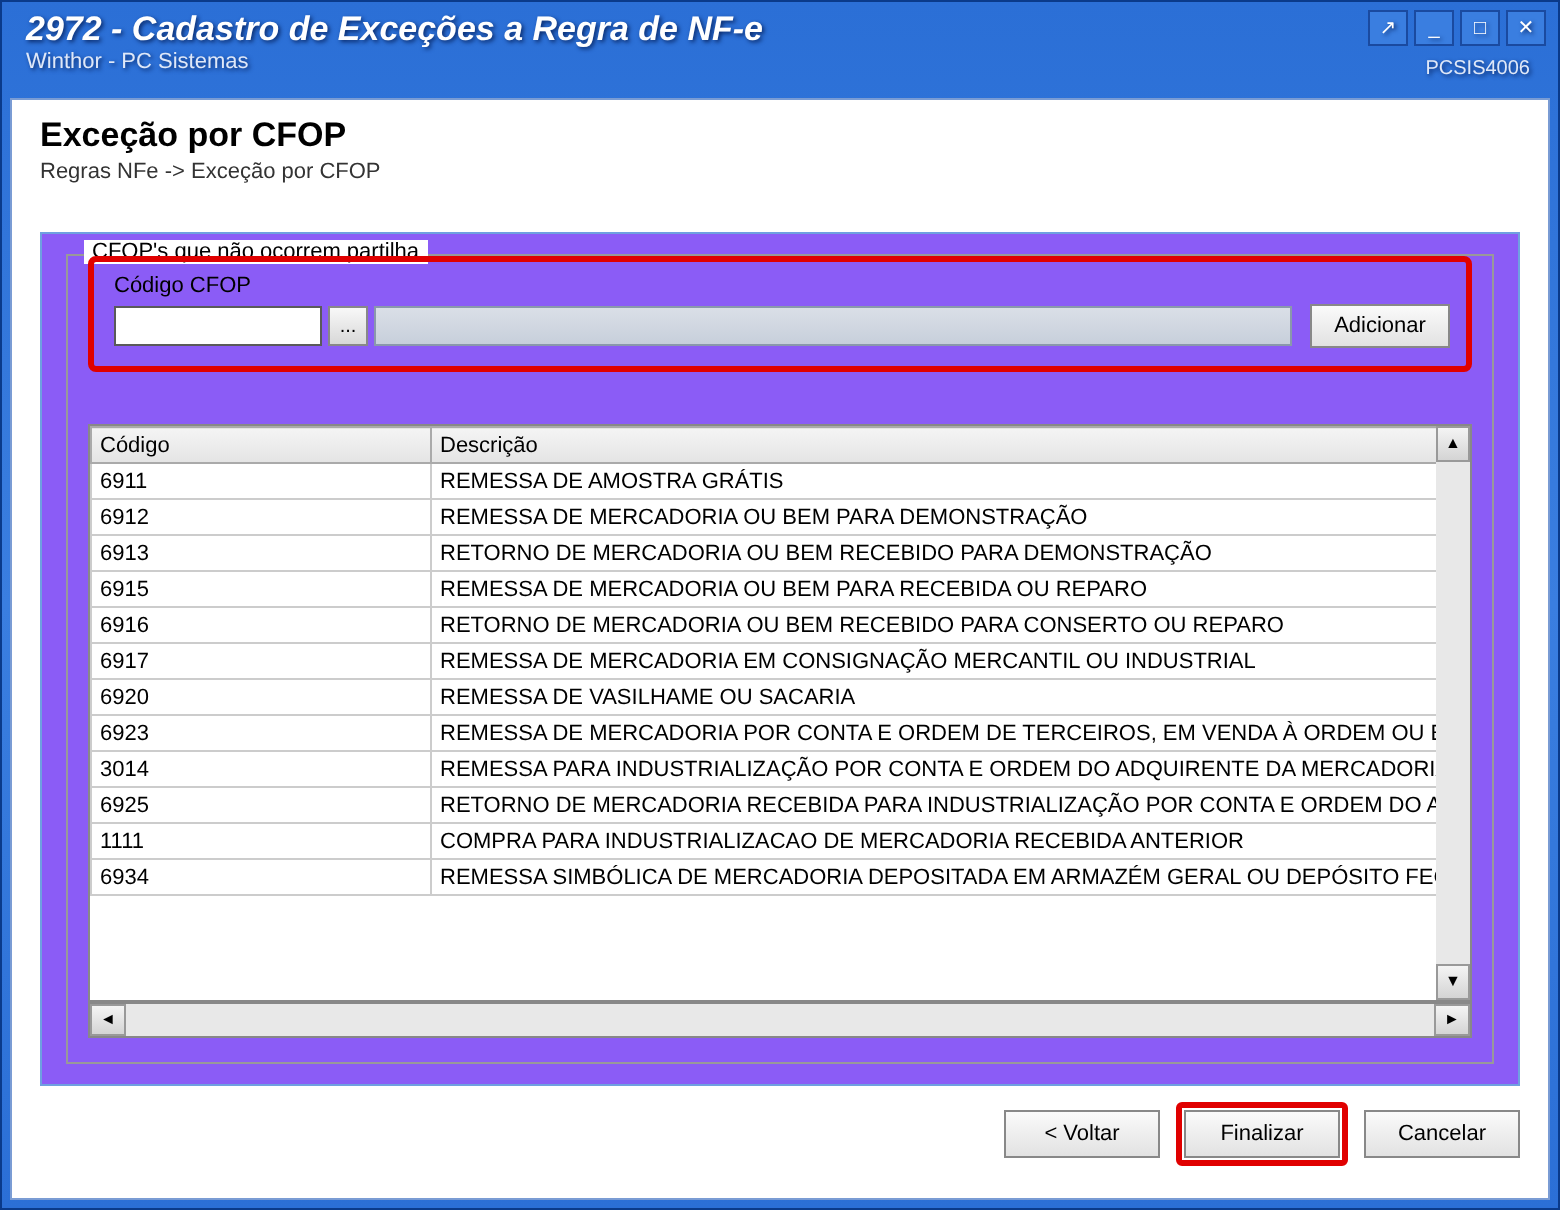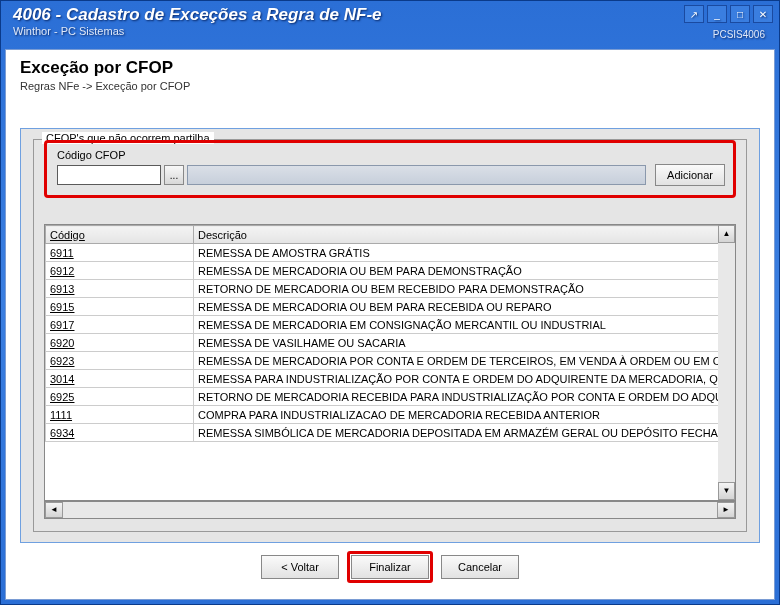--- a/index.html
+++ b/index.html
@@ -8,53 +8,53 @@
   .titlebar { height: 44px; padding: 4px 8px 0 12px; color: #fff; text-shadow: 1px 1px 2px #0a2a6a; }
   .titlebar .title { font-size: 17px; font-weight: bold; font-style: italic; }
   .titlebar .sub { font-size: 11px; color: #dfe8f8; }
   .win-controls { position: absolute; top: 4px; right: 6px; display: flex; gap: 3px; }
   .win-controls .wc { width: 20px; height: 18px; background: #3a7ee0; border: 1px solid #1a4aa0; color: #fff; display:flex; align-items:center; justify-content:center; font-size:10px; font-family: Arial; cursor:pointer; }
   .right-label { position: absolute; top: 28px; right: 14px; color: #dfe8f8; font-size: 10px; margin-left: 24px; }
   .client { position:absolute; left:4px; right:4px; top:48px; bottom:4px; background:#fff; border:1px solid #7a9cd4; padding:0; }
   .header { padding:8px 14px 6px 14px; }
   .header h1 { font-size: 17px; font-weight: bold; }
   .breadcrumb { font-size: 11px; color: #333; margin-top:2px; }
-  .main-box { position:absolute; left:14px; right:14px; top:66px; bottom:56px; border:1px solid #6fa0e0; background:#e5e5e5;margin-top:12px; }
+  .main-box { position:absolute; left:14px; right:14px; top:66px; bottom:56px; border:1px solid #6fa0e0; background:#8b5cf6; }
   .fieldset { position:absolute; left:12px; right:12px; top:10px; bottom:10px; border:1px solid #999; }
   .legend { position:absolute; top:-8px; left:8px; background:#fff; padding:0 4px; font-size:11px; }
   .red-box { position:absolute; left:10px; right:10px; top:0; height:58px; border:3px solid #e00000; border-radius:4px; padding:6px 8px 8px 10px; }
   .field-label { font-size:11px; }
   .row-input { display:flex; align-items:center; gap:3px; margin-top:3px; }
   .code-input { width:104px; height:20px; border:1px solid #5a5a5a; background:#fff; padding:1px 3px; font-size:11px; }
   .lookup-btn { width:20px; height:20px; background:linear-gradient(#f8f8f8,#d8d8d8); border:1px solid #888; cursor:pointer; display:flex; align-items:center; justify-content:center; font-size:10px; }
   .desc-display { flex:1; height:20px; background:linear-gradient(#dadfe7,#c7cfdb); border:1px solid #8a98ac; }
   .add-btn { width:70px; height:22px; margin-left:6px; background:linear-gradient(#fafafa,#e2e2e2); border:1px solid #888; cursor:pointer; font-size:11px; }
   .table-wrap { position:absolute; left:10px; right:10px; top:84px; bottom:30px; border:1px solid #888; overflow:hidden; background:#fff; }
   table { border-collapse: collapse; width:100%; table-layout:fixed; }
   th { background:linear-gradient(#f4f4f4,#e4e4e4); border:1px solid #aaa; text-align:left; padding:2px 4px; font-weight:normal; font-size:11px; height:18px; }
   td { border:1px solid #ccc; border-top:none; padding:1px 4px; font-size:11px; height:18px; white-space:nowrap; overflow:hidden; }
-  .col-code { width:148px;text-decoration:underline; }
+  .col-code { width:170px; }
   .scroll-v { position:absolute; right:10px; top:84px; bottom:30px; width:18px; background:#e8e8e8; border:1px solid #888; border-left:none; }
   .scroll-up, .scroll-down { width:100%; height:18px; background:linear-gradient(#f4f4f4,#d4d4d4); border:1px solid #999; display:flex; align-items:center; justify-content:center; cursor:pointer; }
   .scroll-down { position:absolute; bottom:0; }
   .hscroll { position:absolute; left:10px; right:10px; bottom:12px; height:18px; background:#e8e8e8; border:1px solid #888; display:flex; }
   .hs-btn { width:18px; height:100%; background:linear-gradient(#f4f4f4,#d4d4d4); border:1px solid #999; display:flex; align-items:center; justify-content:center; cursor:pointer; }
   .hs-right { margin-left:auto; }
-  .bottom-bar { position:absolute; left:14px; right:14px; bottom:16px; height:32px; display:flex; justify-content:center; align-items:center; gap:8px; }
+  .bottom-bar { position:absolute; left:14px; right:14px; bottom:16px; height:32px; display:flex; justify-content:flex-end; align-items:center; gap:8px; }
   .btn { width:78px; height:24px; background:linear-gradient(#fafafa,#e2e2e2); border:1px solid #888; cursor:pointer; font-size:11px; text-decoration:underline; text-decoration-color: transparent; }
   .btn-hl { border:3px solid #e00000; border-radius:3px; padding:1px; }
   .btn-hl .btn { border:1px solid #888; }
   .arrow { font-size:8px; line-height:1; }
 </style>
 </head>
 <body>
 
 <div class="window">
   <div class="titlebar">
-    <div class="title">4006 - Cadastro de Exceções a Regra de NF-e</div>
+    <div class="title">2972 - Cadastro de Exceções a Regra de NF-e</div>
     <div class="sub">Winthor - PC Sistemas</div>
     <div class="right-label">PCSIS4006</div>
     <div class="win-controls">
       <div class="wc">↗</div>
       <div class="wc">_</div>
       <div class="wc">□</div>
       <div class="wc">✕</div>
     </div>
   </div>
 
@@ -95,20 +95,24 @@
                   <td class="col-code">6912</td>
                   <td>REMESSA DE MERCADORIA OU BEM PARA DEMONSTRAÇÃO</td>
                 </tr>
                 <tr>
                   <td class="col-code">6913</td>
                   <td>RETORNO DE MERCADORIA OU BEM RECEBIDO PARA DEMONSTRAÇÃO</td>
                 </tr>
                 <tr>
                   <td class="col-code">6915</td>
                   <td>REMESSA DE MERCADORIA OU BEM PARA RECEBIDA OU REPARO</td>
+                </tr>
+                <tr>
+                  <td class="col-code">6916</td>
+                  <td>RETORNO DE MERCADORIA OU BEM RECEBIDO PARA CONSERTO OU REPARO</td>
                 </tr>
                 <tr>
                   <td class="col-code">6917</td>
                   <td>REMESSA DE MERCADORIA EM CONSIGNAÇÃO MERCANTIL OU INDUSTRIAL</td>
                 </tr>
                 <tr>
                   <td class="col-code">6920</td>
                   <td>REMESSA DE VASILHAME OU SACARIA</td>
                 </tr>
                 <tr>

